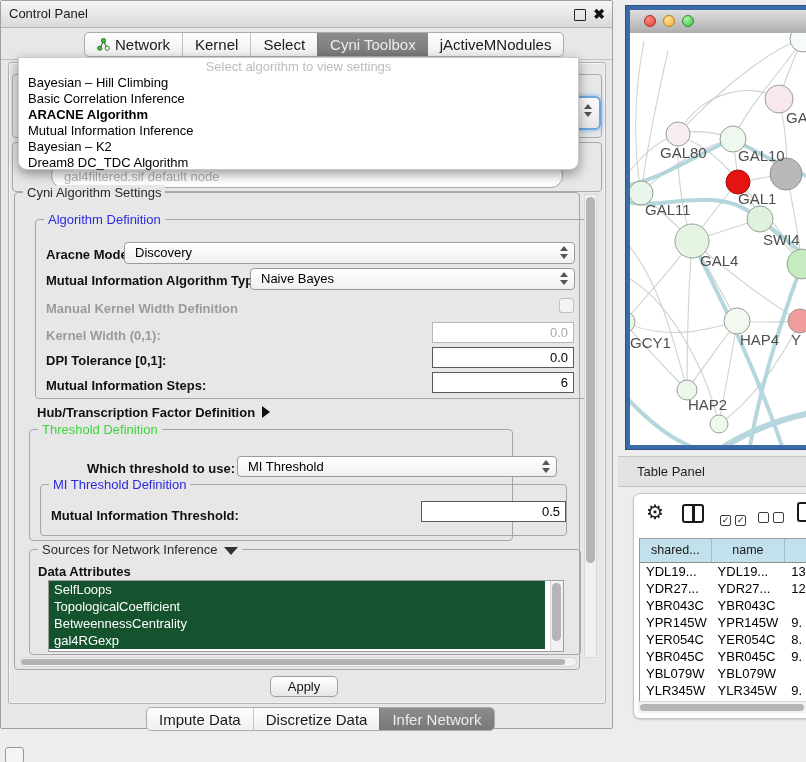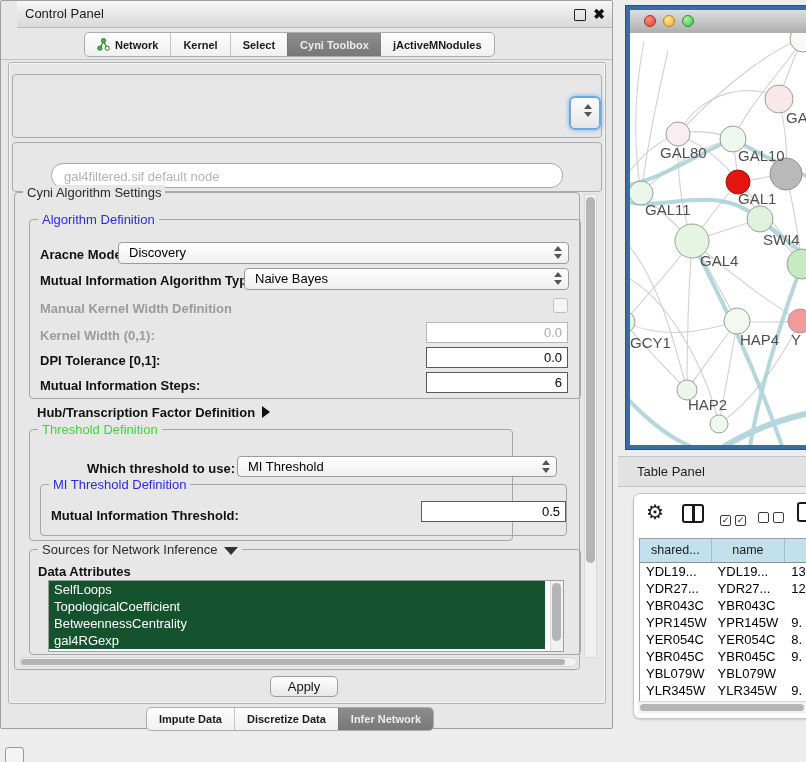--- a/index.html
+++ b/index.html
@@ -2,29 +2,29 @@
 <html><head>
 <meta charset="utf-8">
 <style>
   html,body{margin:0;padding:0;}
   .screen{position:relative;width:806px;height:762px;background:#ededed;overflow:hidden;
           font-family:"Liberation Sans",sans-serif;color:#111;}
   .abs{position:absolute;}
 
   
   .cpwin{left:0;top:5;width:613px;height:729px;background:#e7e7e7;border:1px solid #9f9f9f;border-radius:2px;box-sizing:border-box;}
-  .cptitle{position:absolute;left:16px;top:0;right:0;height:26px;background:linear-gradient(#f6f6f6,#d9d9d9);
+  .cptitle{position:absolute;left:0;top:0;right:0;height:26px;background:linear-gradient(#f6f6f6,#d9d9d9);
            border-bottom:1px solid #b6b6b6;}
   .cptitle .ttl{position:absolute;left:8px;top:0;line-height:26px;font-size:13px;color:#1a1a1a;}
   .float-icon{position:absolute;right:26px;top:8px;width:10px;height:10px;border:1.5px solid #222;border-radius:1px;}
   .close-icon{position:absolute;right:7px;top:4px;font-size:14px;font-weight:bold;color:#111;line-height:18px;}
   .tabstrip{position:absolute;left:0;top:26px;right:0;height:32px;border-bottom:1px solid #c2c2c2;}
   .tabgroup{position:absolute;left:83px;top:5px;height:23px;display:flex;border:1px solid #adadad;border-radius:5px;
             background:linear-gradient(#fdfdfd,#f0f0f0);overflow:hidden;}
-  .tab{display:flex;align-items:center;padding:0 12px;font-size:11px;font-weight:bold;color:#1a1a1a;
+  .tab{display:flex;align-items:center;padding:0 12px;font-size:15px;font-weight:normal;color:#1a1a1a;
        border-left:1px solid #c3c3c3;white-space:nowrap;}
   .tab:first-child{border-left:none;}
   .tab.sel{background:linear-gradient(#8d8d8d,#787878);color:#ececec;border-left-color:#787878;}
   .tab.sel + .tab{border-left:none;}
   .neticon{width:13px;height:13px;margin-right:5px;}
 
   .inner-panel{left:8px;top:62px;width:596px;height:640px;background:#e7e7e7;border:1px solid #b3b3b3;border-radius:3px;
                box-shadow:inset 0 0 0 1px #f6f6f6;}
 
   
@@ -161,21 +161,21 @@
         <div class="up"></div>
         <div class="dn"></div>
       </div>
   </div>
   <div class="abs ghostgrp" style="left:12px;top:142px;width:588px;height:48px;"></div>
   <div class="abs ghost-combo">gal4filtered.sif default node</div>
 
   <div class="abs grp" style="left:14px;top:192px;width:566px;height:478px;">
     <span class="grp-title t-dark">Cyni Algorithm Settings</span>
 
-    <div class="grp" style="position:absolute;left:14px;top:26px;width:552px;height:180px;text-decoration:underline;">
+    <div class="grp" style="position:absolute;left:20px;top:26px;width:552px;height:180px;text-decoration:underline;">
       <span class="grp-title t-blue">Algorithm Definition</span>
 
       <span class="lbl" style="left:10px;top:27px;">Aracne Mode:</span>
       <div class="combo" style="left:88px;top:22px;width:451px;height:22px;">
         <span class="ctext">Discovery</span>
         <span class="spin">
             <span class="up" style="display:block;"></span>
             <span class="dn" style="display:block;"></span>
           </span>
       </div>
@@ -255,20 +255,29 @@
         <span>Impute Data</span>
       </div>
     <div class="tab">
         <span>Discretize Data</span>
       </div>
     <div class="tab sel">
         <span>Infer Network</span>
       </div>
   </div>
 
+  <div class="abs popup">
+    <div class="popup-hint">Select algorithm to view settings</div>
+    <div class="popup-item">Bayesian – Hill Climbing</div>
+    <div class="popup-item">Basic Correlation Inference</div>
+    <div class="popup-item bold">ARACNE Algorithm</div>
+    <div class="popup-item">Mutual Information Inference</div>
+    <div class="popup-item">Bayesian – K2</div>
+    <div class="popup-item">Dream8 DC_TDC Algorithm</div>
+  </div>
 
   <div class="abs netwin">
     <div class="nettitle">
       <span class="light red"></span>
       <span class="light yel"></span>
       <span class="light grn"></span>
     </div>
     <div class="netcanvas">
       <svg class="netsvg" width="190" height="413" viewBox="0 0 190 413">
         <g stroke="#c9cec9" stroke-width="1.1" fill="none" opacity="0.9">

